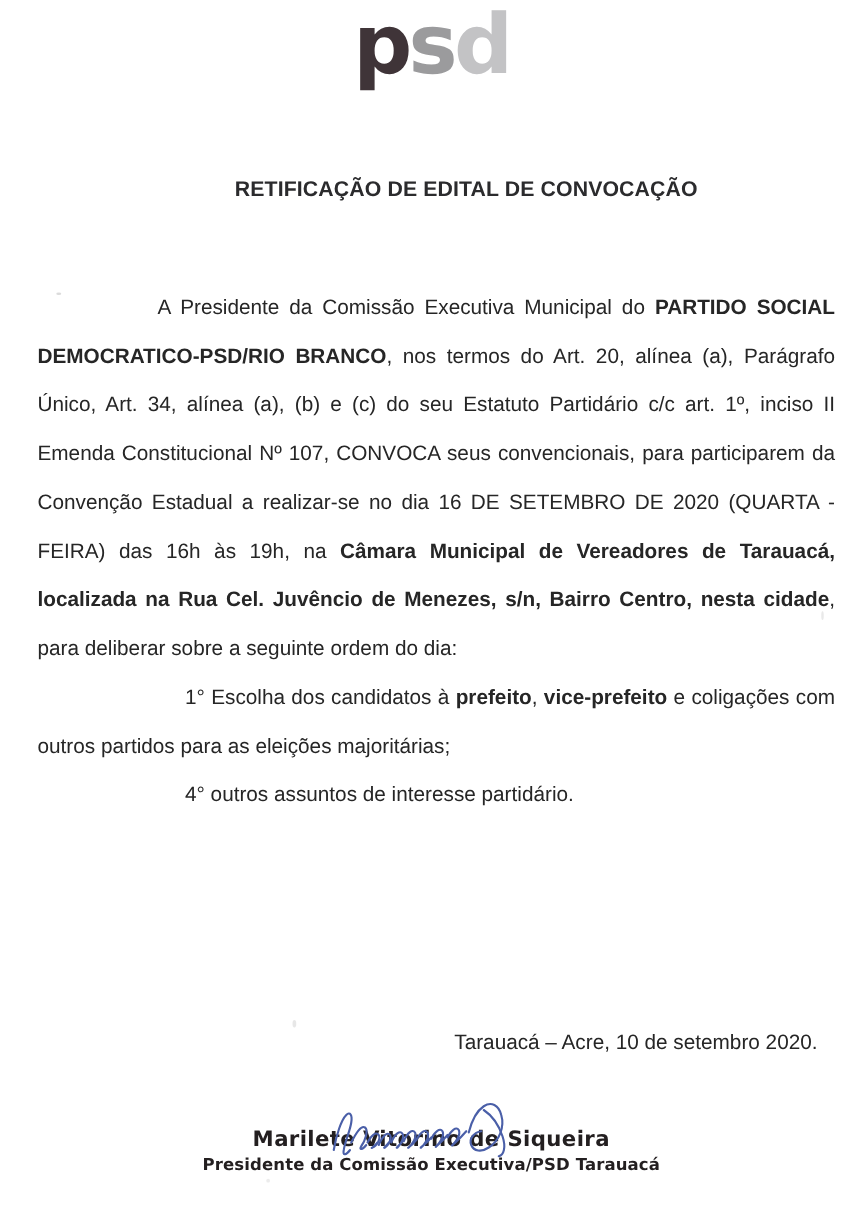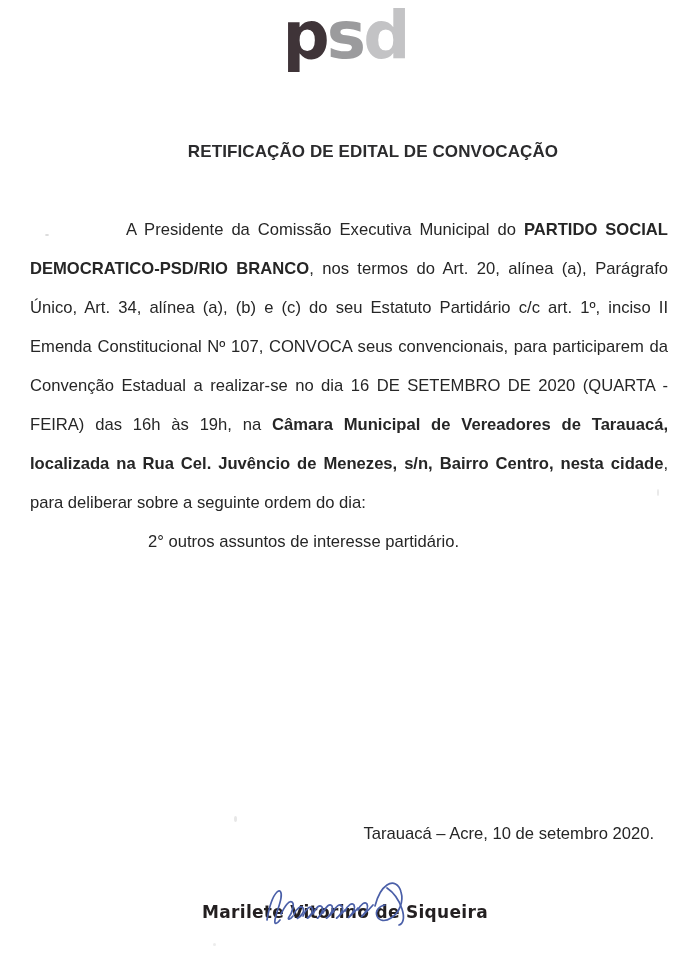--- a/index.html
+++ b/index.html
@@ -65,21 +65,21 @@
     font-weight: bold;
     letter-spacing: 0.1px;
     color: #2b2b2d;
     margin-left: 28px;
   }
 
   
   .body-copy {
     position: absolute;
     left: 30px;
-    top: 210px;
+    top: 226px;
     width: 638px;
     font-size: 16.6px;
     line-height: 39px;
     text-align: justify;
     text-justify: inter-word;
     color: #262626;
   }
   .body-copy p {
     margin: 0;
     text-align: justify;
@@ -168,23 +168,24 @@
   <div class="logo-block">
     <div class="logo-wordmark"><span class="logo-p">p</span><span class="logo-s">s</span><span class="logo-d">d</span></div>
   </div>
 
   <div class="doc-title">RETIFICAÇÃO DE EDITAL DE CONVOCAÇÃO</div>
 
   <div class="body-copy">
 
     <p class="indent"><span>A Presidente da Comissão Executiva Municipal do </span><b>PARTIDO SOCIAL DEMOCRATICO-PSD/RIO BRANCO</b><span>, nos termos do Art. 20, alínea (a), Parágrafo Único, Art. 34, alínea (a), (b) e (c) do seu Estatuto Partidário c/c art. 1º, inciso II Emenda Constitucional Nº 107,  CONVOCA seus convencionais, para participarem da Convenção Estadual a realizar-se no dia 16 DE SETEMBRO DE 2020 (QUARTA -FEIRA) das 16h às 19h, na </span><b>Câmara Municipal de Vereadores de  Tarauacá, localizada na Rua Cel. Juvêncio de Menezes, s/n, Bairro Centro, nesta cidade</b><span>, para deliberar sobre a seguinte ordem do dia:</span></p>
 
-
-
-    <p class="item-line no-justify">2° outros assuntos de interesse partidário.</p>
+    <p class="item-line"><span>1° Escolha dos candidatos à </span><b>prefeito</b><span>, </span><b>vice-prefeito</b><span> e coligações com outros partidos para as eleições majoritárias;</span></p>
+
+
+    <p class="item-line no-justify">4° outros assuntos de interesse partidário.</p>
   </div>
 
   <div class="closing">Tarauacá – Acre, 10 de setembro 2020.</div>
 
   <div class="signature-block">
     <svg class="signature-ink" viewBox="0 0 190 48">
       <g fill="none" stroke="#4a5fa8" stroke-width="1.7" stroke-linecap="round" stroke-linejoin="round">
         <path d="M4 40 C 6 28, 10 16, 14 12 C 17 9, 19 12, 18 18 C 17 25, 13 33, 12 40 C 11 45, 14 44, 17 40"></path>
         <path d="M18 34 C 22 26, 26 20, 29 22 C 32 24, 29 33, 26 37 C 24 40, 27 40, 30 36"></path>
         <path d="M31 34 C 34 28, 38 25, 40 28 C 42 31, 38 37, 35 38 C 33 39, 36 38, 39 34"></path>
@@ -192,20 +193,21 @@
         <path d="M50 34 C 53 27, 57 24, 59 27 C 61 30, 57 36, 55 38 C 53 39, 56 37, 60 32"></path>
         <path d="M60 33 C 63 26, 67 23, 69 26 C 71 30, 66 36, 64 38 C 62 39, 66 37, 70 32"></path>
         <path d="M70 32 C 73 26, 77 23, 79 26 C 81 30, 76 36, 74 38 C 72 39, 77 36, 82 30"></path>
         <path d="M82 31 C 85 25, 89 22, 91 25 C 93 29, 88 35, 86 37 C 84 39, 89 35, 95 28"></path>
         <path d="M95 30 C 98 24, 102 21, 104 24 C 106 28, 101 34, 99 36 C 97 38, 103 33, 110 25"></path>
         <path d="M112 26 C 114 18, 118 9, 124 5 C 130 1, 136 4, 138 12 C 141 22, 136 33, 128 38 C 122 42, 116 41, 114 36 C 112 31, 116 26, 122 25"></path>
         <path d="M124 8 C 130 12, 136 20, 139 29 C 142 38, 140 44, 136 45"></path>
       </g>
     </svg>
     <div class="sign-name">Marilete Vitorino de Siqueira</div>
+    <div class="sign-role">Presidente da Comissão Executiva/PSD Tarauacá</div>
   </div>
 
   <div class="speck speck-a"></div>
   <div class="speck speck-b"></div>
   <div class="speck speck-c"></div>
   <div class="speck speck-d"></div>
 
 </div>
 
 </body></html>

